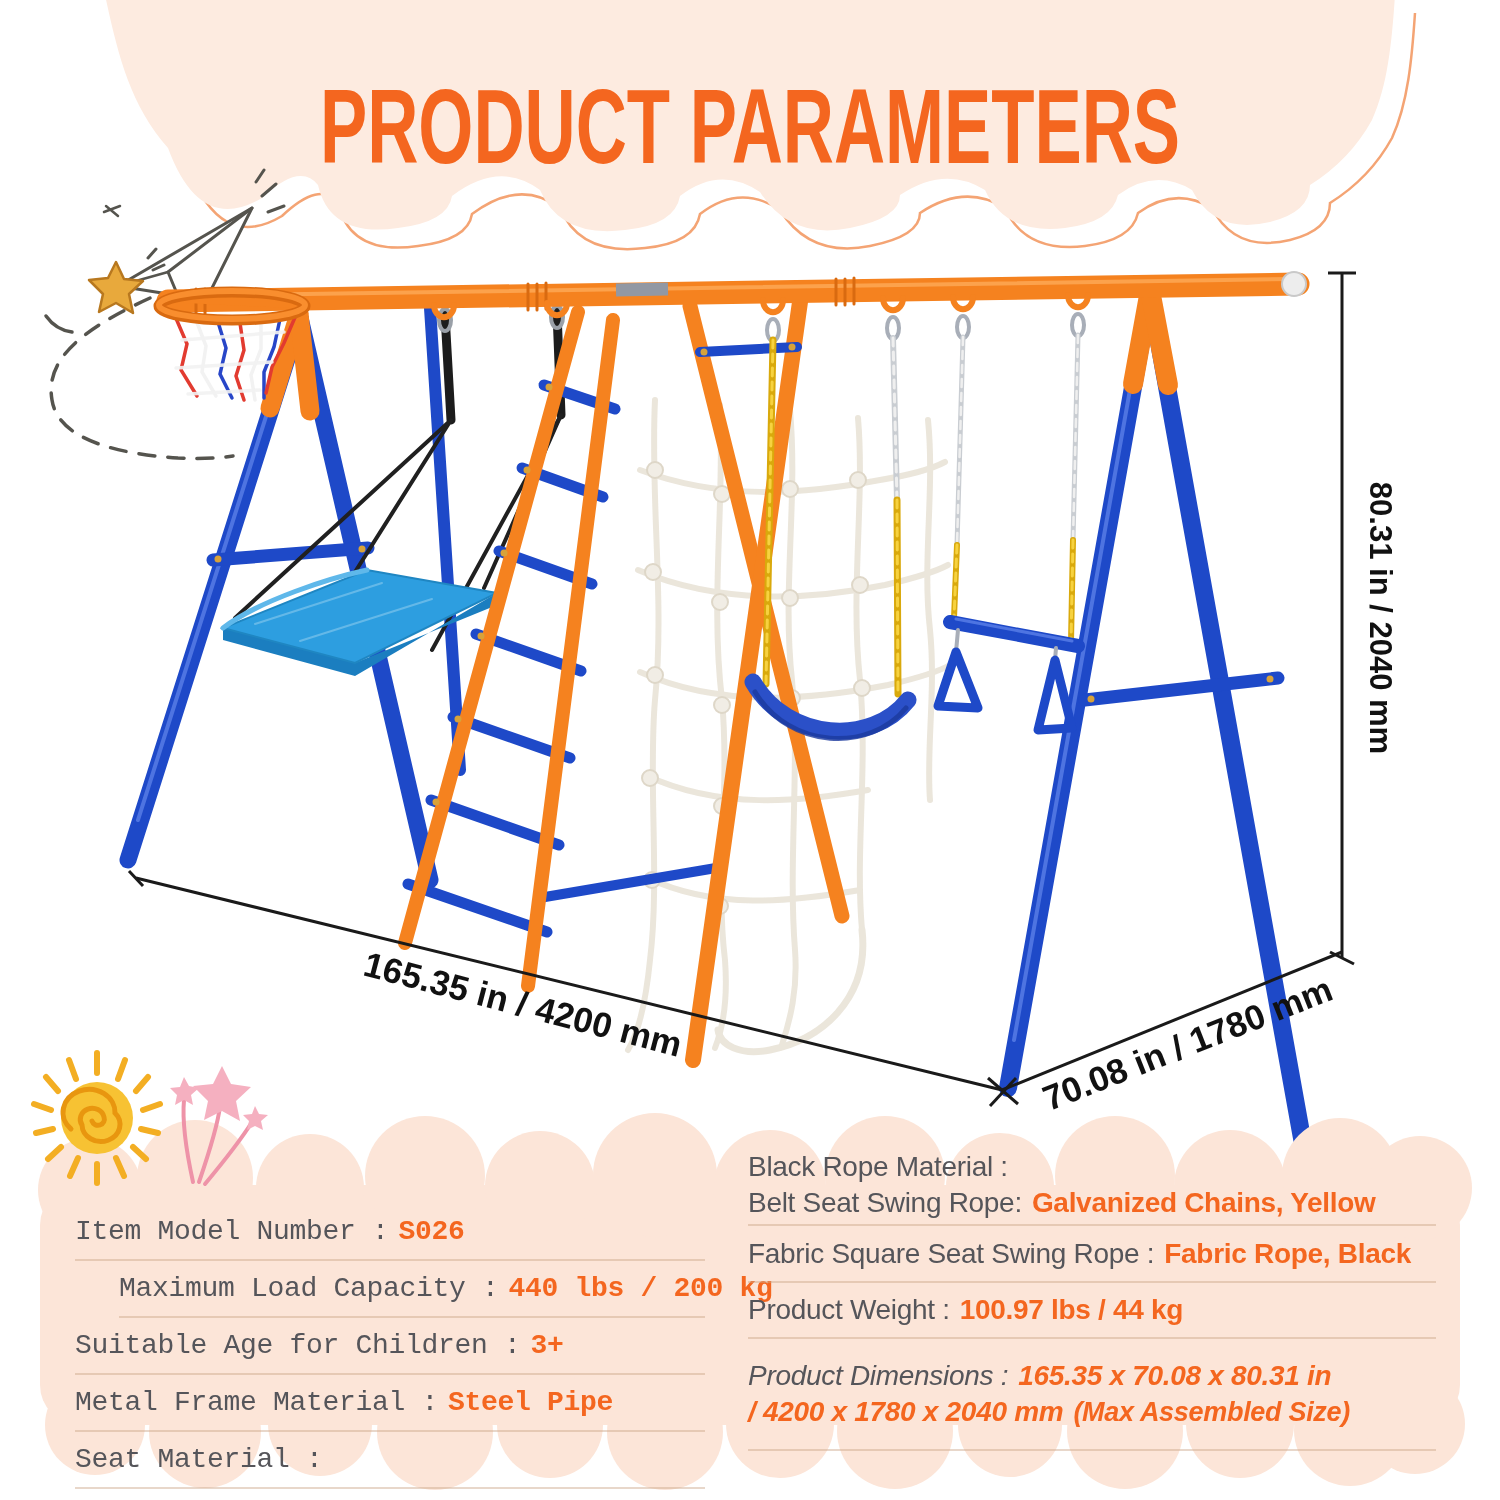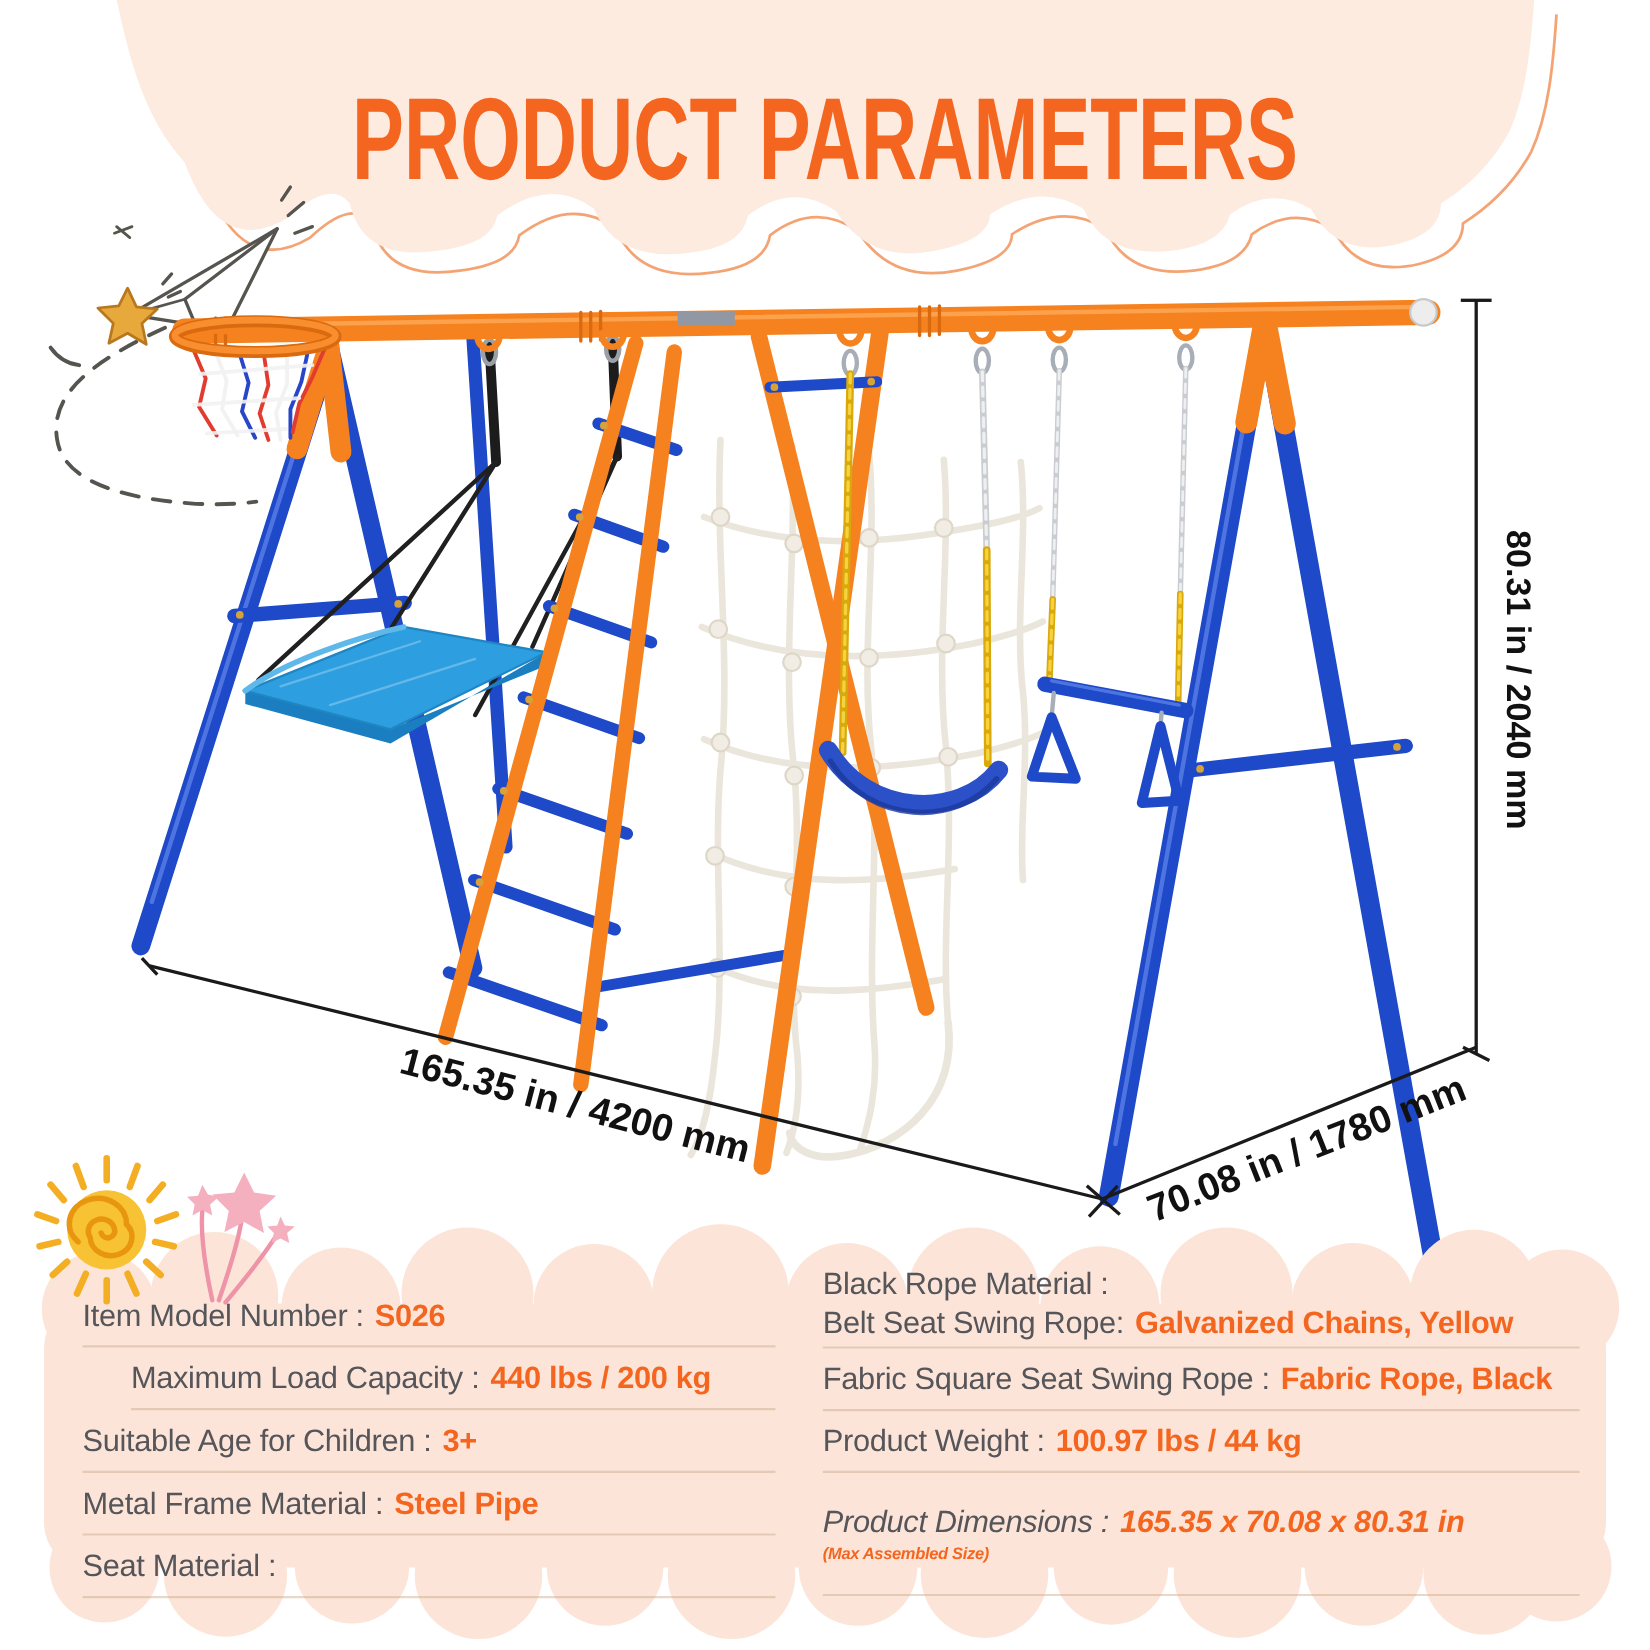--- a/index.html
+++ b/index.html
@@ -5,21 +5,21 @@
   html,body{margin:0;padding:0;background:#ffffff;}
   #stage{position:relative;width:1500px;height:1500px;background:#fff;overflow:hidden;
          font-family:"Liberation Sans",sans-serif;}
   #art{position:absolute;left:0;top:0;}
   .col{position:absolute;z-index:5;}
   .spec-row{display:flex;align-items:center;gap:10px;
             border-bottom:2px solid rgba(205,166,138,.45);
             letter-spacing:-0.3px;white-space:nowrap;}
   .lbl{color:var(--label_gray,#55555A);font-size:28px;}
   .val{color:var(--accent,#F4661F);font-size:28px;font-weight:bold;}
-  .note{color:var(--accent,#F4661F);font-size:15px;font-weight:bold;}
+  .note{color:var(--accent,#F4661F);font-size:27px;font-weight:bold;}
   .two-line{flex-direction:column;align-items:flex-start;justify-content:center;gap:4px;}
   .line{display:flex;align-items:baseline;gap:10px;}
   svg text{font-family:"Liberation Sans",sans-serif;}
 </style>
 </head>
 <body>
 
 <div id="stage">
 
 <svg id="art" width="1500" height="1500" viewBox="0 0 1500 1500">
@@ -301,21 +301,21 @@
       <path d="M193,1182 C186,1150 182,1122 184,1100"></path>
       <path d="M199,1182 C210,1150 218,1124 220,1106"></path>
       <path d="M205,1184 C225,1160 242,1138 252,1122"></path>
     </g>
     <path d="M222,1066 l9,18 20,3 -15,14 4,20 -18,-10 -18,9 4,-19 -15,-15 20,-2 Z" fill="#F5B0C0"></path>
     <path d="M184,1077 l5,9 10,2 -8,7 2,10 -9,-5 -9,5 2,-10 -7,-7 10,-1 Z" fill="#F5B0C0"></path>
     <path d="M255,1106 l4,8 9,1 -7,6 2,9 -8,-4 -8,4 2,-9 -6,-6 9,-1 Z" fill="#F5B0C0"></path>
   </g>
 </svg>
 
-<div class="col" style="left:75px;top:1168px;width:630px;">
+<div class="col" style="left:75px;top:1204px;width:630px;font-family:Liberation Mono, monospace;">
   <div class="spec-row" style="height:55px;">
     <span class="lbl">Item Model Number :</span>
     <span class="val">S026</span>
   </div>
   <div class="spec-row" style="height:55px;margin-left:44px;">
     <span class="lbl">Maximum Load Capacity :</span>
     <span class="val">440 lbs / 200 kg</span>
   </div>
   <div class="spec-row" style="height:55px;">
     <span class="lbl">Suitable Age for Children :</span>
@@ -347,18 +347,19 @@
   <div class="spec-row" style="height:54px;">
     <span class="lbl">Product Weight :</span>
     <span class="val">100.97 lbs / 44 kg</span>
   </div>
   <div class="spec-row two-line" style="height:110px;font-style:italic;">
     <div class="line">
       <span class="lbl">Product Dimensions :</span>
       <span class="val">165.35 x 70.08 x 80.31 in</span>
     </div>
     <div class="line">
+      <span class="val">/ 4200 x 1780 x 2040 mm</span>
       <span class="note">(Max Assembled Size)</span>
     </div>
   </div>
 </div>
 
 </div>
 
 </body></html>

